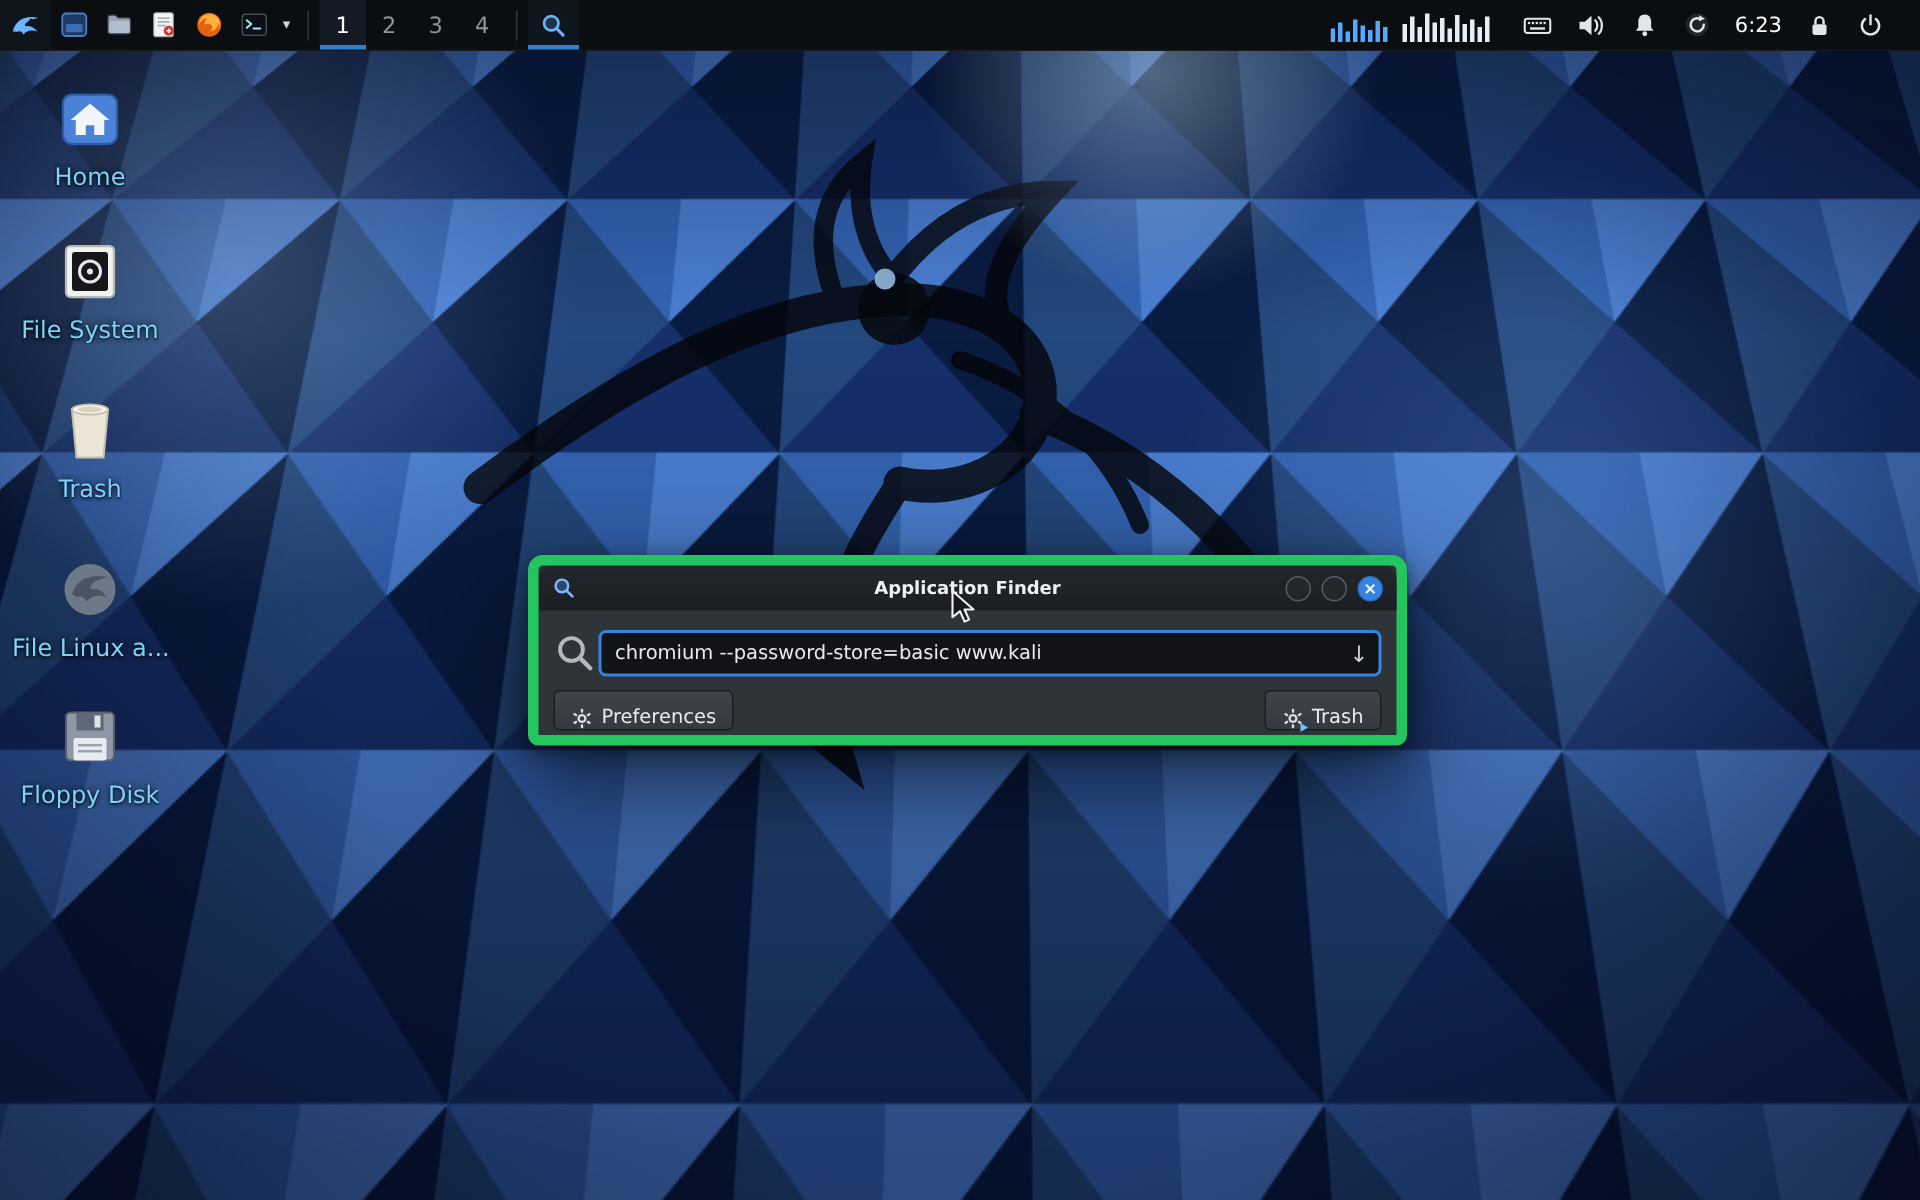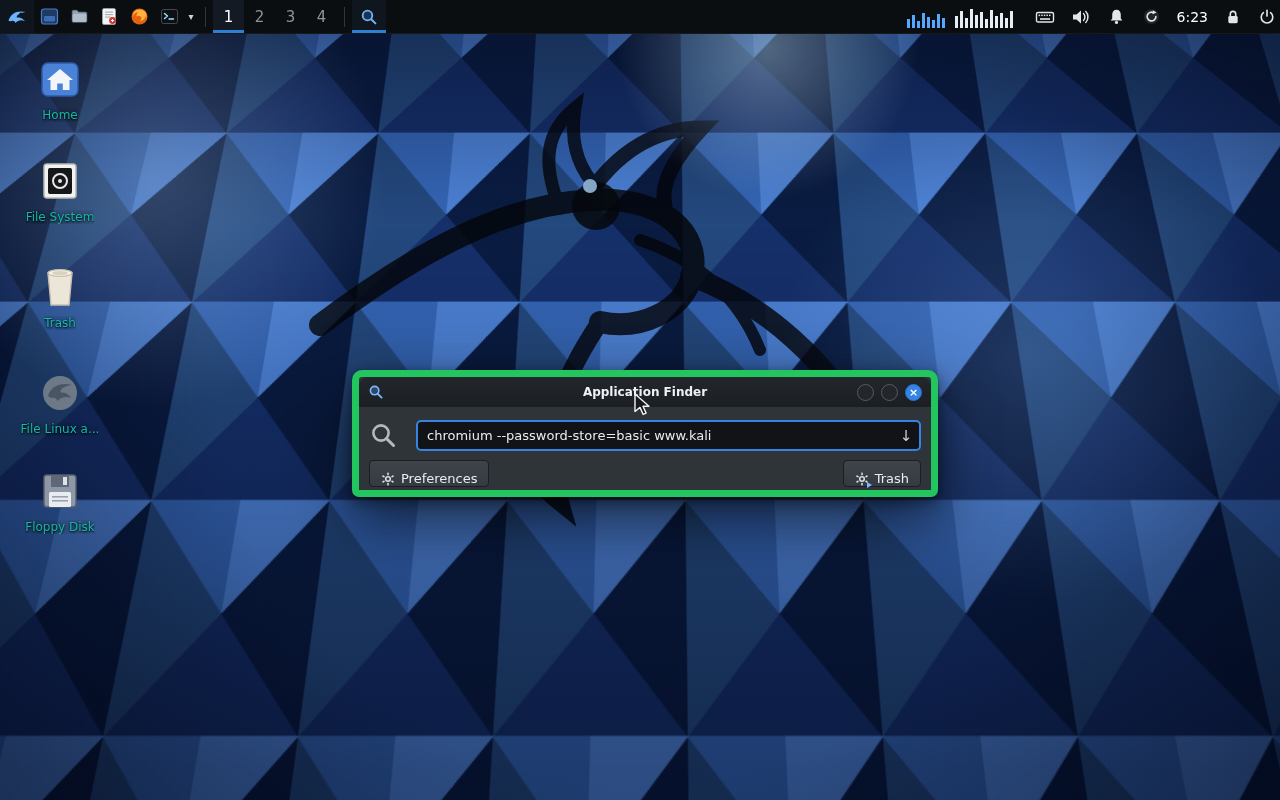--- a/index.html
+++ b/index.html
@@ -42,31 +42,31 @@
   .launcher{width:30px;}
   .caret-btn{width:14px;color:#cfd4da;font-size:10px;}
   .p-sep{width:1px;height:20px;background:#31363d;margin:0 7px;align-self:center;}
   .ws-btn{
     width:31px;height:33px;display:flex;align-items:center;justify-content:center;
     color:#8d949c;font-size:15px;background:transparent;border:none;box-sizing:border-box;
     font-family:"DejaVu Sans",sans-serif;cursor:pointer;
   }
   .ws-btn.active{color:#fff;background:#131a23;box-shadow:inset 0 -3px 0 #2f7fd6;}
   .task-btn{width:34px;height:33px;box-shadow:inset 0 -3px 0 #2f7fd6;background:#10161e;}
-  .p-right{margin-left:auto;display:flex;align-items:center;gap:16px;padding-right:4px;}
+  .p-right{margin-left:auto;display:flex;align-items:center;gap:16px;padding-right:24px;}
   .clock{color:#fff;font-size:14px;}
   .tray-ic{display:flex;align-items:center;justify-content:center;cursor:pointer;}
   
   .dicon{
     position:absolute;left:6px;width:108px;display:flex;flex-direction:column;align-items:center;
     z-index:5;cursor:pointer;
   }
   .dic-img{height:46px;display:flex;align-items:center;justify-content:center;}
   .dic-label{
-    margin-top:6px;color:#14b8a6;font-size:12px;max-width:104px;white-space:nowrap;overflow:hidden;
+    margin-top:6px;color:#7dd3fc;font-size:16px;max-width:104px;white-space:nowrap;overflow:hidden;
     text-shadow:0 1px 2px rgba(0,0,0,.95),0 0 6px rgba(0,0,0,.8);
   }
   
   .finder{
     position:absolute;left:352px;top:370px;width:586px;height:127px;z-index:30;
     background:#2f3439;border:7px solid #22c55e;border-radius:10px 10px 7px 7px;
     box-shadow:0 22px 55px rgba(0,0,0,.6),0 4px 14px rgba(0,0,0,.45);
     box-sizing:border-box;
   }
   .titlebar{
@@ -78,21 +78,21 @@
     font-size:12px;font-weight:bold;pointer-events:none;
   }
   .tb-ico{width:16px;height:16px;z-index:1;display:flex;}
   .tb-btns{margin-left:auto;display:flex;gap:7px;z-index:1;align-items:center;}
   .wbtn{width:17px;height:17px;border-radius:50%;box-sizing:border-box;cursor:pointer;}
   .wbtn.plain{background:#23272c;border:1px solid #565c63;}
   .wbtn.close{
     background:#3584e4;color:#fff;font-size:11px;line-height:16px;text-align:center;
     font-weight:bold;border:1px solid #2a6fc4;
   }
-  .search-row{display:flex;align-items:center;padding:13px 10px 0 11px;gap:19px;}
+  .search-row{display:flex;align-items:center;padding:13px 10px 0 11px;gap:2px;}
   .big-mag{display:flex;}
   .entry{
     flex:1;height:31px;background:#111316;border:2px solid #3584e4;border-radius:5px;
     display:flex;align-items:center;box-sizing:border-box;padding-left:9px;
   }
   .entry input{
     flex:1;background:transparent;border:none;outline:none;color:#e9ebee;font-size:13px;
     font-family:"DejaVu Sans",sans-serif;caret-color:#fff;padding:0;
   }
   .entry-arrow{width:26px;text-align:center;color:#ccd1d7;font-size:15px;cursor:pointer;}

